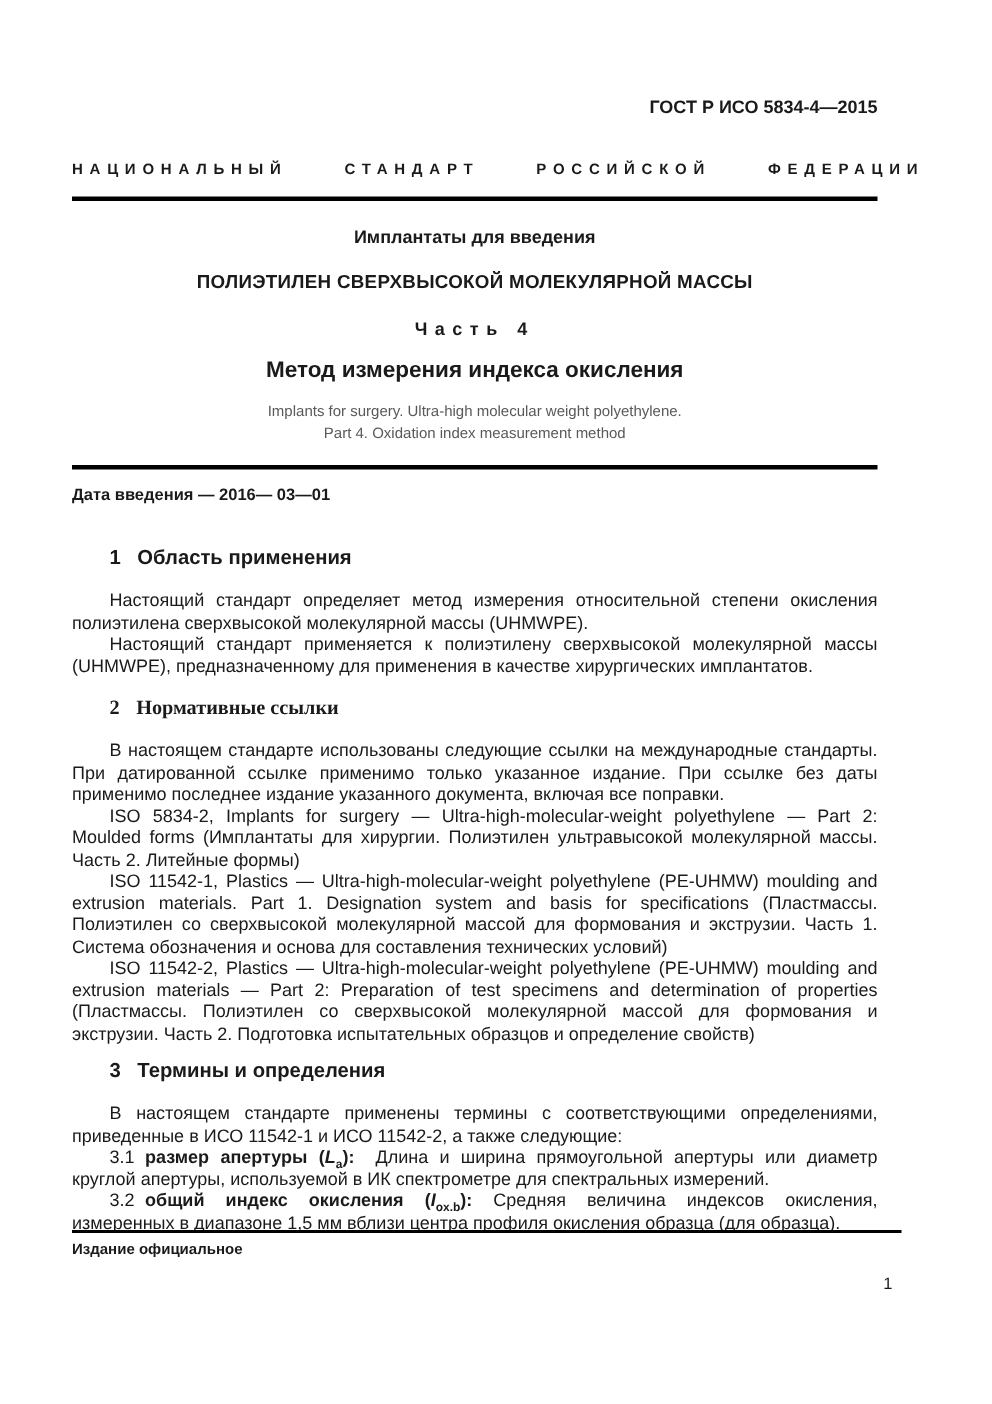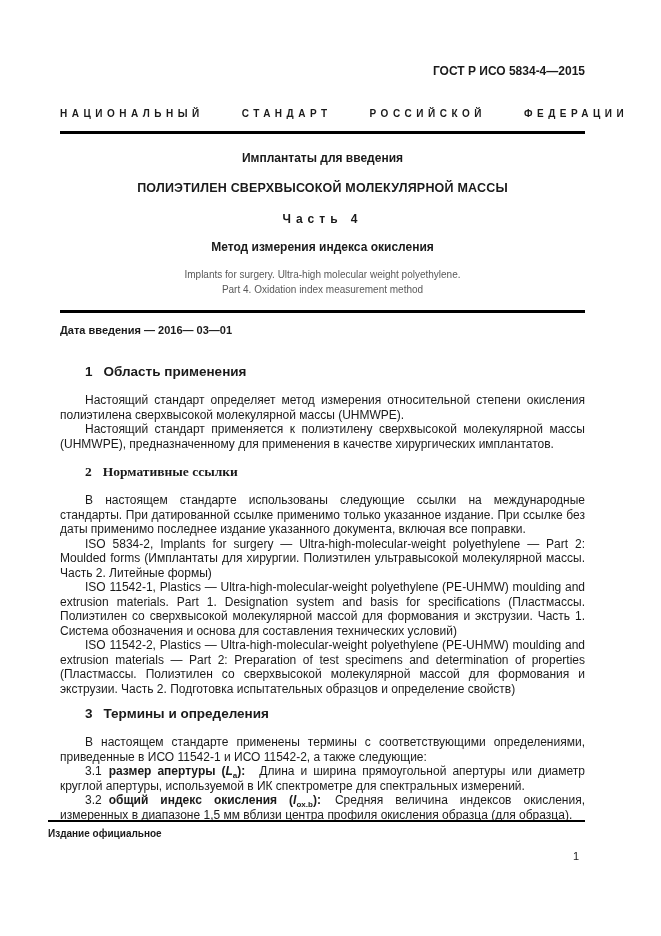--- a/index.html
+++ b/index.html
@@ -9,21 +9,21 @@
     font-family: "Liberation Sans", sans-serif;
     color: #1a1a1a;
   }
   .page {
     position: relative;
     width: 661px;
     height: 936px;
     margin: 0 auto;
     background: #ffffff;
     box-sizing: border-box;
-    padding: 64px 76px 0 60px;
+    padding: 64px 76px 0 48px;
     overflow: hidden;
   }
   
   .doc-code {
     text-align: right;
     font-weight: bold;
     font-size: 12px;
     line-height: 15px;
   }
   .fed-line {
@@ -62,21 +62,21 @@
     text-align: center;
     font-weight: bold;
     font-size: 12px;
     letter-spacing: 5px;
     line-height: 14px;
   }
   .subtitle {
     margin-top: 14px;
     text-align: center;
     font-weight: bold;
-    font-size: 12px;
+    font-size: 15px;
     line-height: 14px;
   }
   .en-title {
     margin-top: 13px;
     text-align: center;
     color: #595959;
     font-size: 10px;
     line-height: 15px;
   }
   .rule2 { margin-top: 13px; }
@@ -111,21 +111,21 @@
   .sym { font-style: italic; font-weight: bold; }
   .term-sub {
     font-size: 8px;
     font-weight: bold;
     line-height: 0;
   }
   
   .footer {
     position: absolute;
     left: 48px;
-    right: 76px;
+    right: 60px;
     top: 820px;
   }
   .footer-rule { height: 1.5px; background: #000000; }
   .edition-note {
     margin-top: 6px;
     font-weight: bold;
     font-size: 10px;
     line-height: 12px;
   }
   .page-number {

